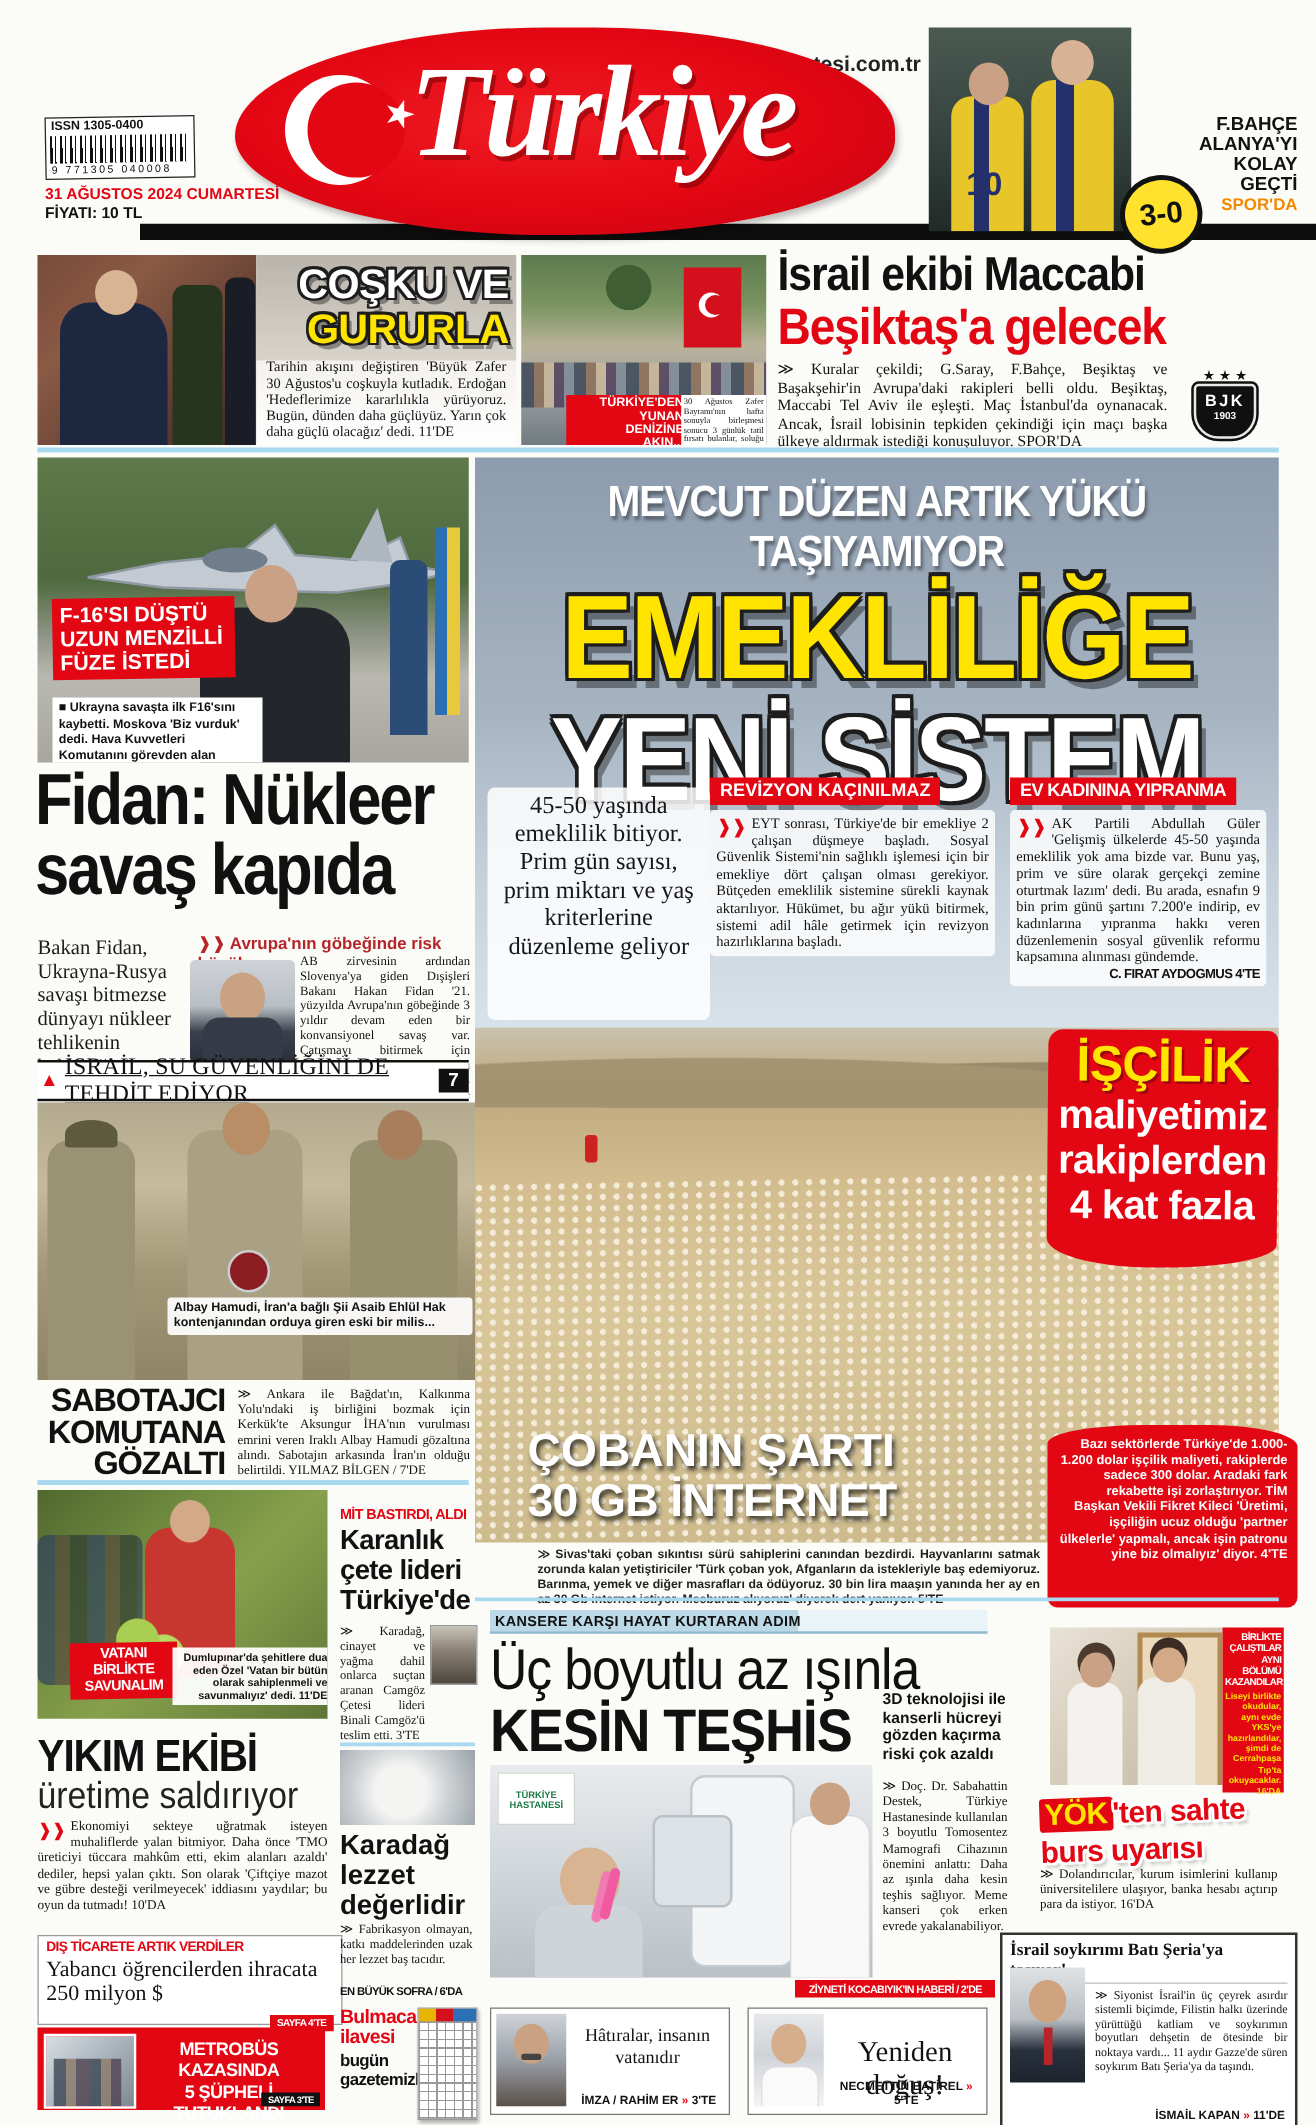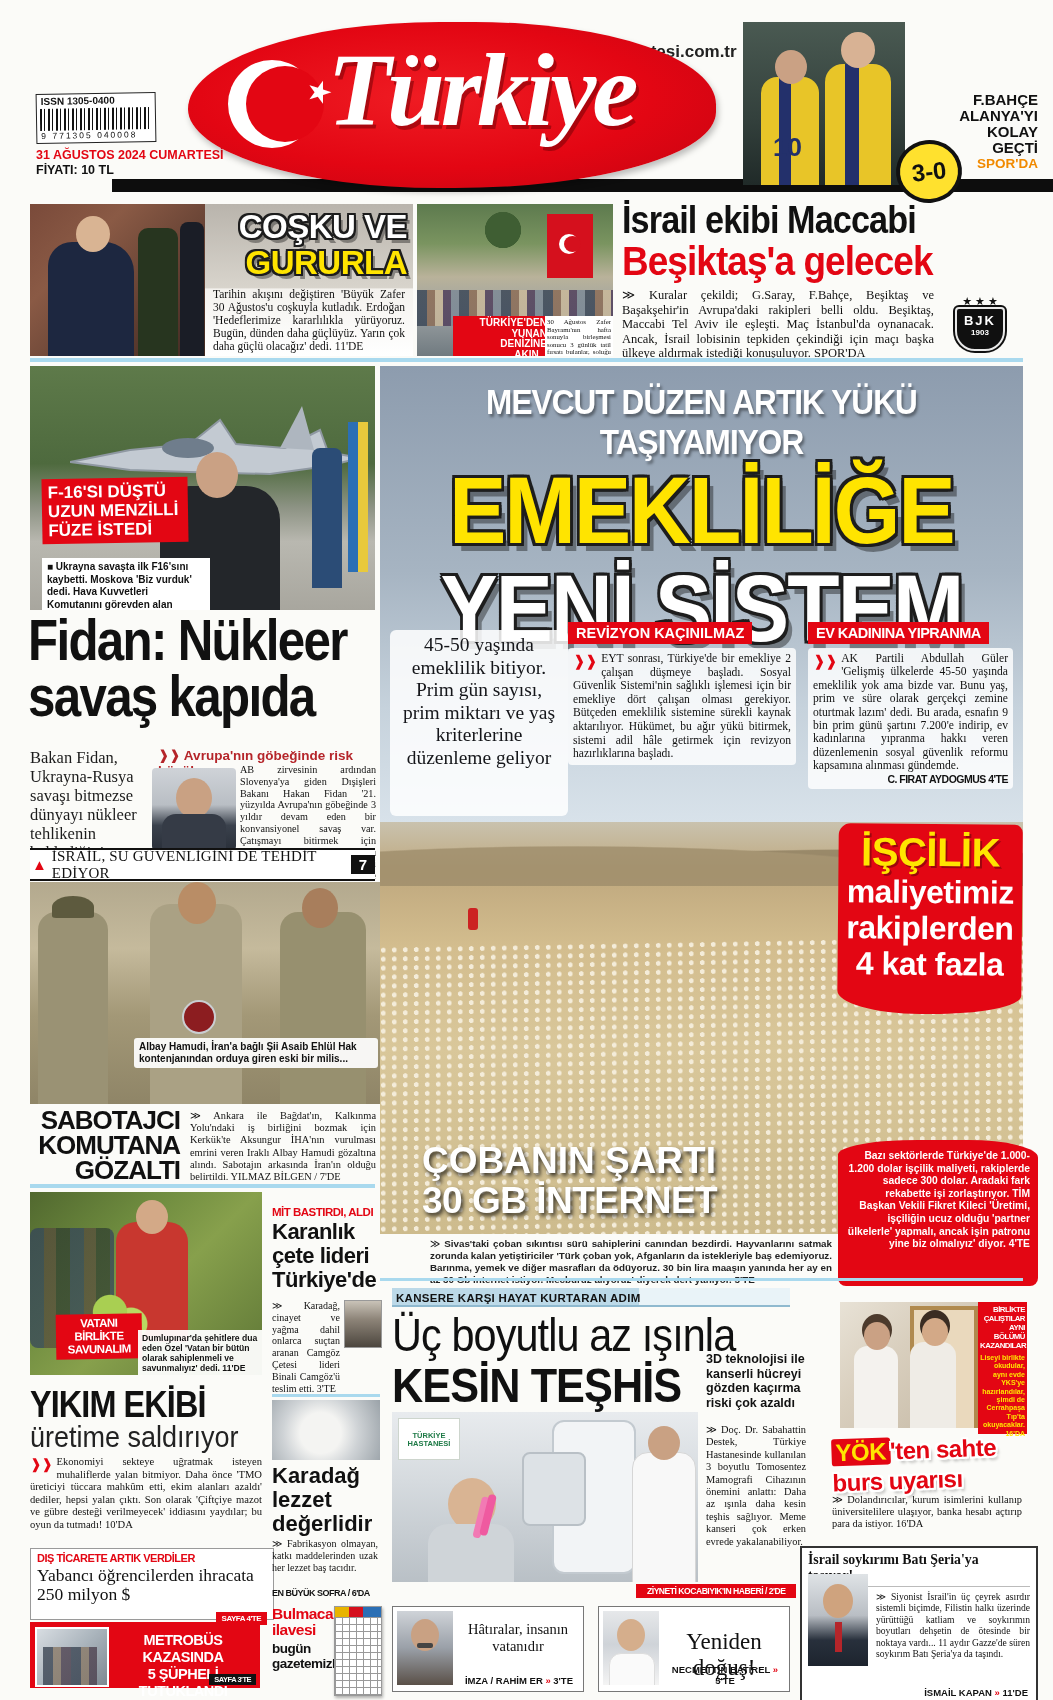--- a/index.html
+++ b/index.html
@@ -139,21 +139,21 @@
   <div class="abs serif" style="left:30px;top:748px;width:118px;font-size:16.5px;line-height:19px;color:#1c1c1c;">Bakan Fidan, Ukrayna-Rusya savaşı bitmezse dünyayı nükleer tehlikenin beklediğini söyledi</div>
   <div class="abs b" style="left:158px;top:747px;width:220px;font-size:13.5px;color:#b5252a;">❱❱ Avrupa'nın göbeğinde risk büyük</div>
   <div class="abs photo" style="left:152px;top:768px;width:84px;height:82px;background:linear-gradient(180deg,#cfd3d8 0%,#b9bec4 45%,#3a414c 70%,#2a303a 100%);border-radius:4px;">
     <div class="abs" style="left:24px;top:10px;width:36px;height:40px;border-radius:50%;background:#c9a183;"></div>
     <div class="abs" style="left:10px;top:46px;width:64px;height:36px;border-radius:14px 14px 0 0;background:#353b46;"></div>
   </div>
   <div class="abs serif just" style="left:240px;top:764px;width:136px;font-size:10.2px;line-height:11.8px;">AB zirvesinin ardından Slovenya'ya giden Dışişleri Bakanı Hakan Fidan '21. yüzyılda Avrupa'nın göbeğinde 3 yıldır devam eden bir konvansiyonel savaş var. Çatışmayı bitirmek için görüşmeleri başlatmak lazım. Bu savaşın nükleere dönüşme riski de her an için mevcut' diye uyardı. 10'DA</div>
 
   <div class="abs" style="left:30px;top:848px;width:345px;height:29px;border-top:2.5px solid #111;border-bottom:2.5px solid #111;display:flex;align-items:center;background:#fff;">
     <span class="red" style="font-size:15px;margin:0 5px 0 2px;">▲</span>
-    <span class="serif" style="font-size:15px;letter-spacing:.2px;">İSRAİL, SU GÜVENLİĞİNİ DE TEHDİT EDİYOR</span>
+    <span class="serif" style="font-size:19px;letter-spacing:.2px;text-decoration:underline;">İSRAİL, SU GÜVENLİĞİNİ DE TEHDİT EDİYOR</span>
     <span style="margin-left:auto;background:#111;color:#fff;font-weight:900;font-size:15px;padding:1px 8px;">7</span>
   </div>
 
   <div class="abs photo" style="left:30px;top:882px;width:387px;height:222px;background:linear-gradient(180deg,#b3a98e 0%,#c5ba9c 30%,#a39877 60%,#8f8567 100%);">
     <div class="abs" style="left:8px;top:30px;width:70px;height:192px;background:#9a9274;border-radius:18px 18px 0 0;"></div>
     <div class="abs" style="left:22px;top:14px;width:42px;height:22px;border-radius:50% 50% 10% 10%;background:#5d5a3e;"></div>
     <div class="abs" style="left:120px;top:22px;width:92px;height:200px;background:#aaa184;border-radius:20px 20px 0 0;"></div>
     <div class="abs" style="left:148px;top:0;width:38px;height:42px;border-radius:50%;background:#b98d66;"></div>
     <div class="abs" style="left:250px;top:30px;width:86px;height:192px;background:#97906f;border-radius:18px 18px 0 0;"></div>
     <div class="abs" style="left:272px;top:6px;width:36px;height:40px;border-radius:50%;background:#a87e5c;"></div>
@@ -217,21 +217,21 @@
   <div class="abs photo" style="left:30px;top:1192px;width:232px;height:183px;background:linear-gradient(135deg,#51682f 0%,#6d8a3e 30%,#87a04c 55%,#5e7636 100%);">
     <div class="abs" style="left:86px;top:30px;width:72px;height:120px;background:#c8372f;border-radius:20px 20px 0 0;"></div>
     <div class="abs" style="left:106px;top:8px;width:32px;height:34px;border-radius:50%;background:#d3a987;"></div>
     <div class="abs" style="left:0;top:36px;width:84px;height:120px;background:repeating-linear-gradient(90deg,#31415c 0 14px,#55483c 14px 26px,#2c3a30 26px 40px);opacity:.7;border-radius:8px;"></div>
     <div class="abs" style="left:52px;top:96px;width:70px;height:60px;background:radial-gradient(circle at 40% 40%,#a9cf52 0 30%,rgba(0,0,0,0) 32%),radial-gradient(circle at 70% 60%,#b9d962 0 26%,rgba(0,0,0,0) 28%);"></div>
     <div class="abs redbar blk" style="left:26px;top:122px;width:78px;padding:3px 4px;text-align:center;line-height:13px;transform:rotate(-1deg);">
       <div style="font-size:11.5px;">VATANI</div>
       <div style="font-size:11.5px;">BİRLİKTE</div>
       <div style="font-size:11.5px;">SAVUNALIM</div>
     </div>
-    <div class="abs b" style="left:108px;top:138px;width:120px;background:rgba(255,255,255,.94);padding:3px 4px;font-size:8.6px;line-height:10px;">Dumlupınar'da şehitlere dua eden Özel 'Vatan bir bütün olarak sahiplenmeli ve savunmalıyız' dedi. 11'DE</div>
+    <div class="abs b" style="left:108px;top:126px;width:120px;background:rgba(255,255,255,.94);padding:3px 4px;font-size:8.6px;line-height:10px;text-align:right;">Dumlupınar'da şehitlere dua eden Özel 'Vatan bir bütün olarak sahiplenmeli ve savunmalıyız' dedi. 11'DE</div>
   </div>
   <div class="abs blk cx9" style="left:30px;top:1384px;font-size:36px;letter-spacing:-1px;">YIKIM EKİBİ</div>
   <div class="abs cx9" style="left:30px;top:1420px;font-size:30px;color:#222;">üretime saldırıyor</div>
   <div class="abs" style="left:30px;top:1456px;width:232px;">
     <span class="red blk" style="float:left;font-size:14px;margin-right:4px;">❱❱</span>
     <span class="serif just" style="display:block;font-size:10.6px;line-height:12.6px;text-align:justify;">Ekonomiyi sekteye uğratmak isteyen muhaliflerde yalan bitmiyor. Daha önce 'TMO üreticiyi tüccara mahkûm etti, ekim alanları azaldı' dediler, hepsi yalan çıktı. Son olarak 'Çiftçiye mazot ve gübre desteği verilmeyecek' iddiasını yaydılar; bu oyun da tutmadı! 10'DA</span>
   </div>
   <div class="abs" style="left:30px;top:1548px;width:230px;height:64px;border:1px solid #9a9a9a;background:#fff;padding:3px 6px;">
     <div class="red blk" style="font-size:11px;">DIŞ TİCARETE ARTIK VERDİLER</div>
     <div class="serif" style="font-size:17.5px;line-height:19px;margin-top:2px;">Yabancı öğrencilerden ihracata 250 milyon $</div>

